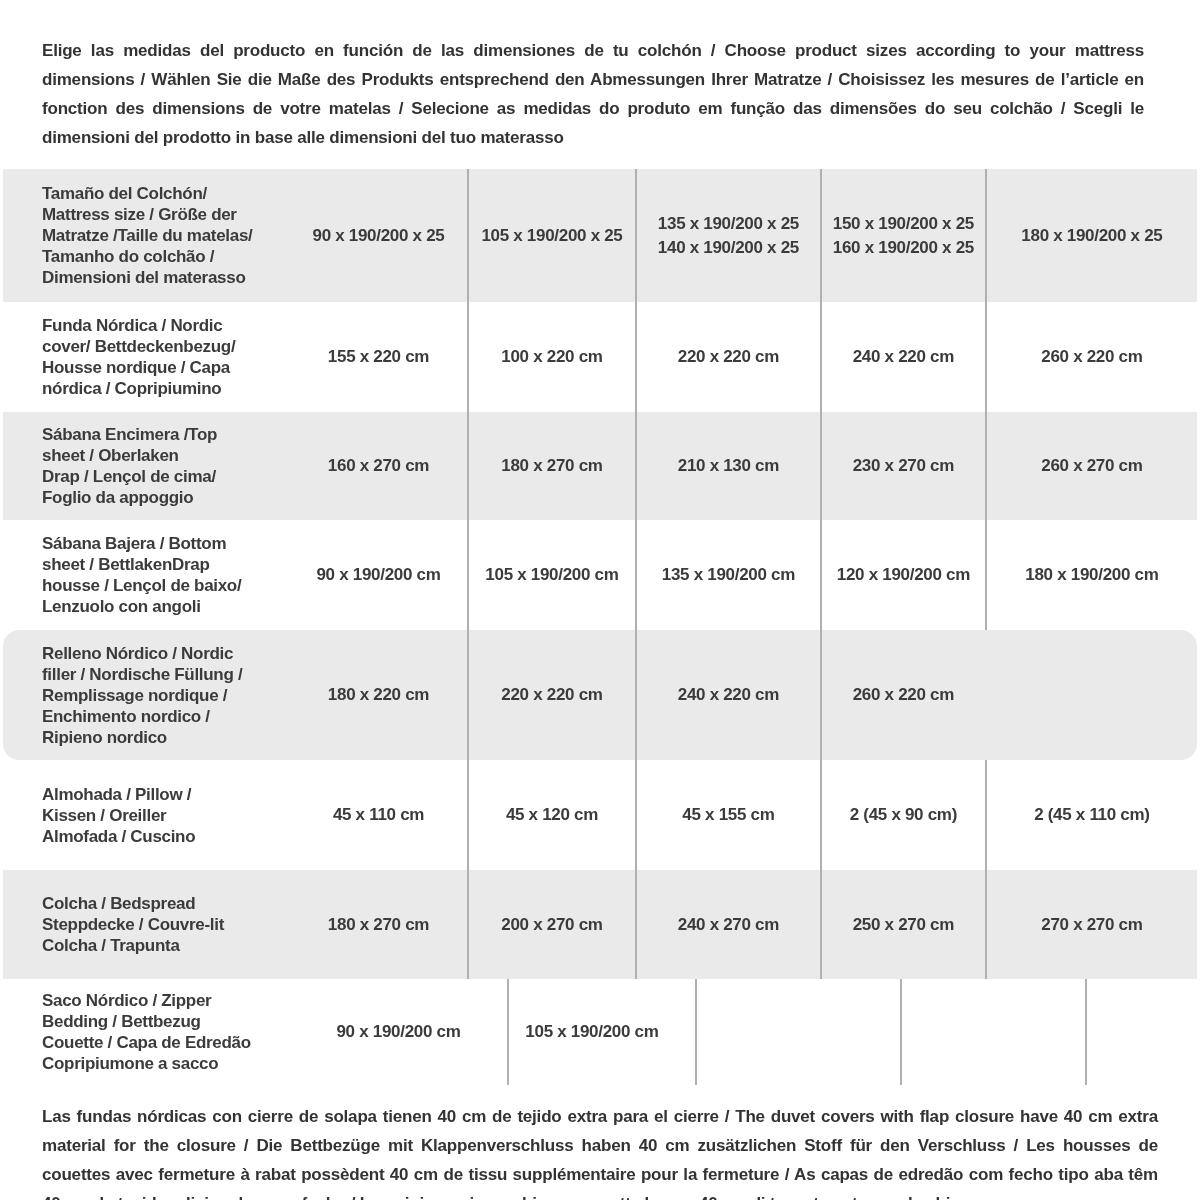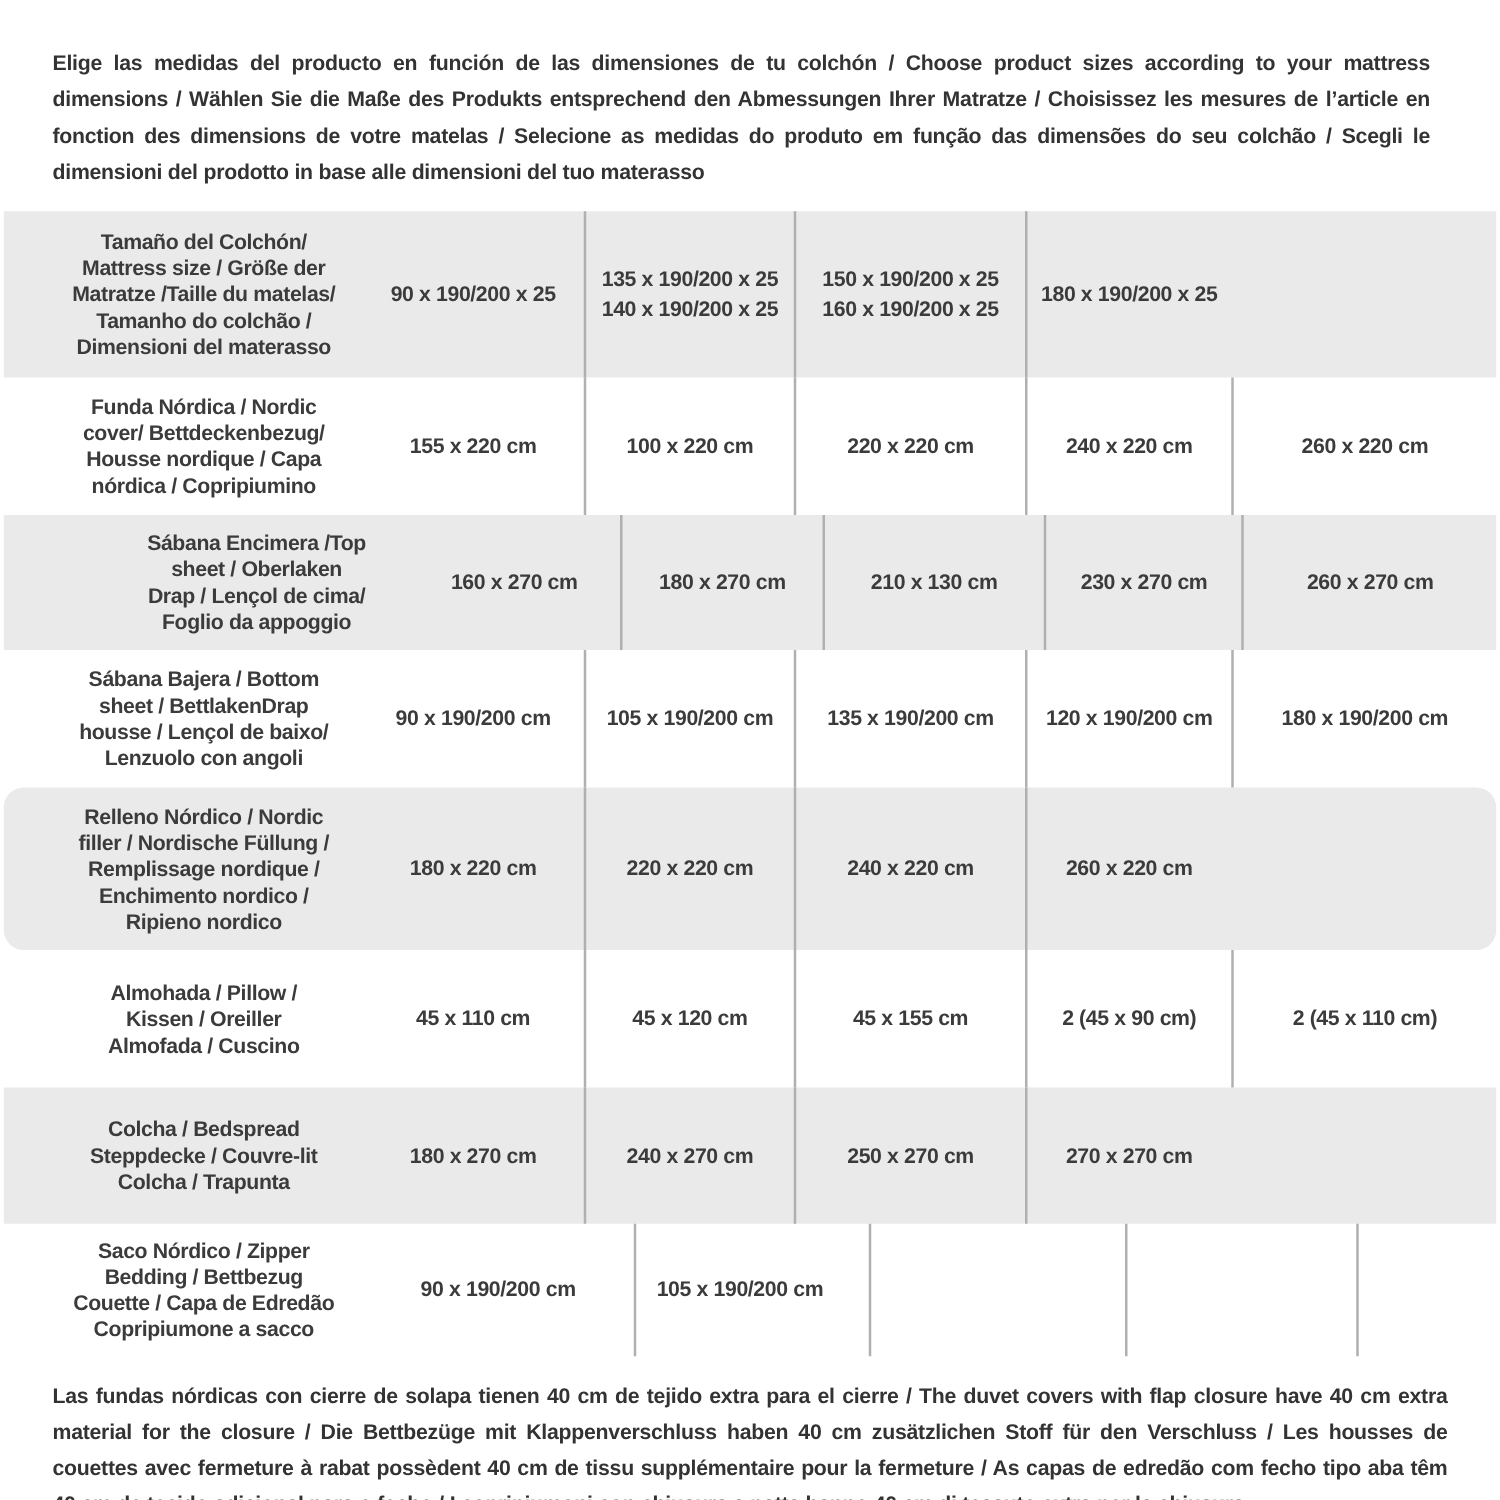--- a/index.html
+++ b/index.html
@@ -35,21 +35,21 @@
     grid-template-columns: 24.04% 14.82% 14.07% 15.49% 13.82% 17.76%;
     align-items: stretch;
   }
   .trow:nth-child(odd) {
     background: var(--row-shade, #eaeaea);
   }
   .label {
     display: flex;
     flex-direction: column;
     justify-content: center;
-    align-items: center;
+    align-items: flex-start;
     padding-left: 39px;
     padding-right: 6px;
     box-sizing: border-box;
     font-size: 17px;
     line-height: 21px;
     letter-spacing: -0.3px;
   }
   .cell {
     display: flex;
     flex-direction: column;
@@ -59,21 +59,21 @@
     line-height: 24px;
     letter-spacing: -0.3px;
     white-space: nowrap;
   }
   .trow > .cell:nth-child(n+3) {
     border-left: 2px solid var(--divider, #b0b0b0);
   }
   
   .trow:nth-child(1) { min-height: 133px; }
   .trow:nth-child(2) { min-height: 110px; }
-  .trow:nth-child(3) { min-height: 108px; padding-left: 48px; }
+  .trow:nth-child(3) { min-height: 108px; }
   .trow:nth-child(4) { min-height: 110px; }
   .trow:nth-child(5) { min-height: 130px; border-radius: 16px; }
   .trow:nth-child(6) { min-height: 110px; }
   .trow:nth-child(7) { min-height: 109px; }
   .trow:nth-child(8) { min-height: 106px; gap: 20px; }
   .footnote {
     margin: 0;
     padding: 17px 42px 0 42px;
     font-size: 17px;
     line-height: 29px;
@@ -94,20 +94,23 @@
           <div>Tamaño del Colchón/</div>
           <div>Mattress size / Größe der</div>
           <div>Matratze /Taille du matelas/</div>
           <div>Tamanho do colchão /</div>
           <div>Dimensioni del materasso</div>
         </div>
         <div class="cell">
           <div>90 x 190/200 x 25</div>
         </div>
         <div class="cell">
+          <div>105 x 190/200 x 25</div>
+        </div>
+        <div class="cell">
           <div>135 x 190/200 x 25</div>
           <div>140 x 190/200 x 25</div>
         </div>
         <div class="cell">
           <div>150 x 190/200 x 25</div>
           <div>160 x 190/200 x 25</div>
         </div>
         <div class="cell">
           <div>180 x 190/200 x 25</div>
         </div>
@@ -227,20 +230,23 @@
       <div class="trow">
         <div class="label">
           <div>Colcha / Bedspread</div>
           <div>Steppdecke / Couvre-lit</div>
           <div>Colcha / Trapunta</div>
         </div>
         <div class="cell">
           <div>180 x 270 cm</div>
         </div>
         <div class="cell">
+          <div>200 x 270 cm</div>
+        </div>
+        <div class="cell">
           <div>240 x 270 cm</div>
         </div>
         <div class="cell">
           <div>250 x 270 cm</div>
         </div>
         <div class="cell">
           <div>270 x 270 cm</div>
         </div>
       </div>
       <div class="trow">

